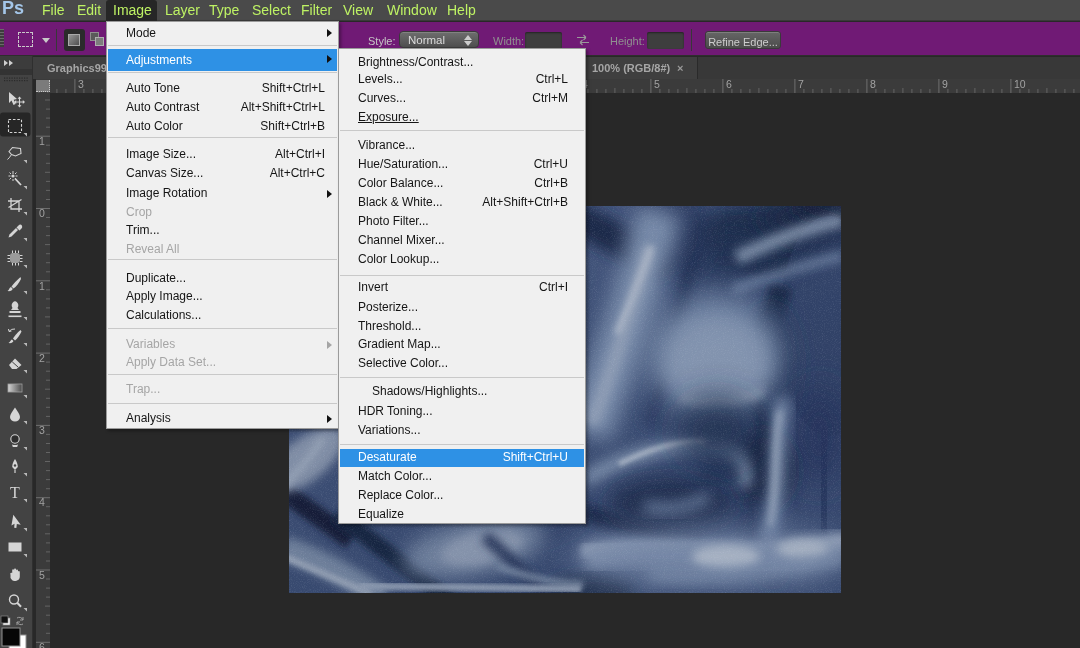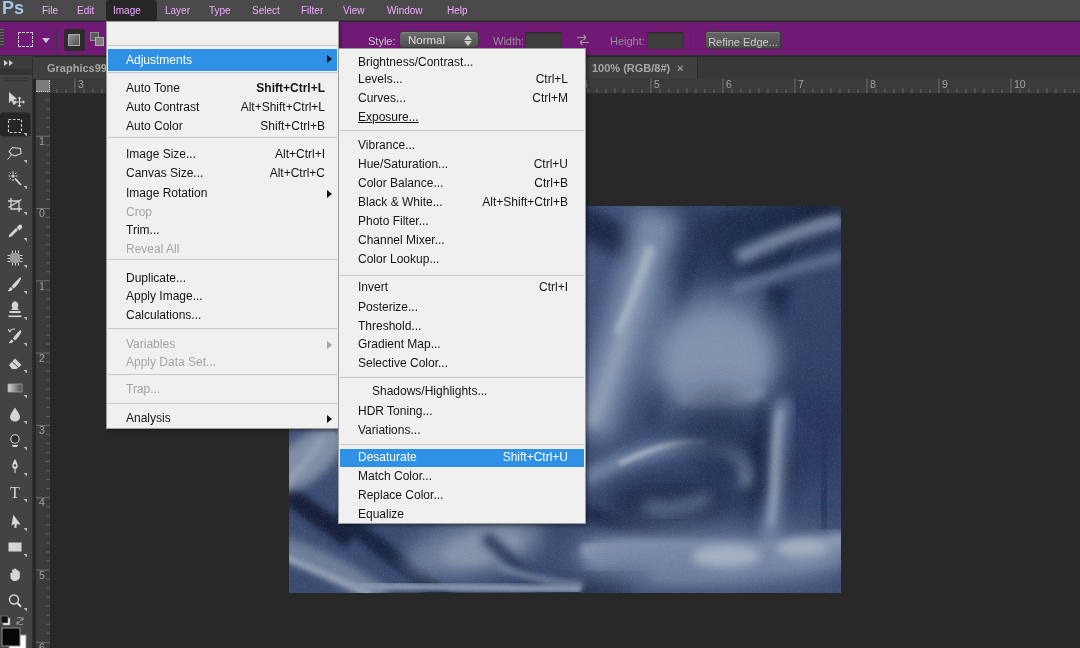--- a/index.html
+++ b/index.html
@@ -3,21 +3,21 @@
 <meta charset="utf-8">
 <style>
 * { margin:0; padding:0; box-sizing:border-box; }
 html,body { width:1080px; height:648px; overflow:hidden; }
 body { font-family:"Liberation Sans", sans-serif; background:#282828; }
 #app { position:relative; width:1080px; height:648px; overflow:hidden; }
 .abs { position:absolute; }
 
 
 #menubar { position:absolute; left:0; top:0; width:1080px; height:21px; background:#4a4a4a; border-bottom:1px solid #393939; }
-.mbi { position:absolute; top:0; height:21px; line-height:21px; font-size:10px; color:#f0abfc; }
+.mbi { position:absolute; top:0; height:21px; line-height:21px; font-size:14px; color:#bef264; }
 #mb-image { position:absolute; left:106px; top:0; width:51px; height:21px; background:#262626; border-radius:3px 3px 0 0; }
 #pslogo { position:absolute; left:2px; top:-2px; font-size:18px; font-weight:bold; color:#a4c6e8; letter-spacing:0px; }
 
 #optbar { position:absolute; left:0; top:22px; width:1080px; height:34px; background:#701a75; border-bottom:1px solid #2e2e2e; }
 
 #tabbar { position:absolute; left:33px; top:57px; width:1047px; height:22px; background:#383838; }
 
 #rulerH { position:absolute; left:36px; top:79px; width:1044px; height:14px; background:#3b3b3b; }
 #rulerV { position:absolute; left:36px; top:93px; width:14px; height:555px; background:#3b3b3b; }
 #rcorner { position:absolute; left:36px; top:80px; width:14px; height:12px; background:#7b7b7b; border-right:1px dotted #c9c9c9; border-bottom:1px dotted #c9c9c9; }
@@ -546,29 +546,33 @@
 <span style="position:absolute; left:610px; top:13px; font-size:11px; color:#909090;">Height:</span>
 <div style="position:absolute; left:647px; top:10px; width:37px; height:17px; background:#3e3e3e; border-radius:2px; box-shadow:inset 0 1px 2px rgba(0,0,0,0.45);"></div>
 <div style="position:absolute; left:691px; top:7px; width:1px; height:22px; background:#383838;"></div>
 <div style="position:absolute; left:705px; top:9px; width:76px; height:18px; background:linear-gradient(180deg,#666666,#4b4b4b); border:1px solid #3a3a3a; border-radius:3px; box-shadow:inset 0 1px 0 #7e7e7e; text-align:center;">
   <span style="font-size:11px; color:#cccccc; line-height:16px;">Refine Edge...</span>
 </div>
 
 </div>
 
   <div id="menu1" class="menu" style="left:106px; top:21px; width:233px; height:408px;">
+    <div class="mi" style="top:1.5px;">
+        <span class="lb" style="left:18px;">Mode</span>
+        <span class="arr" style="right:5px;"></span>
+      </div>
     <div class="sep" style="top:23px;"></div>
     <div class="mi hil" style="top:27px; height:22px; line-height:22px;">
         <span class="lb" style="left:18px;">Adjustments</span>
         <span class="arr" style="right:5px;"></span>
       </div>
     <div class="sep" style="top:50px;"></div>
     <div class="mi" style="top:56.5px;">
         <span class="lb" style="left:18px;">Auto Tone</span>
-        <span class="sc" style="right:12px;font-weight:bold;">Shift+Ctrl+L</span>
+        <span class="sc" style="right:12px;">Shift+Ctrl+L</span>
       </div>
     <div class="mi" style="top:76px;">
         <span class="lb" style="left:18px;">Auto Contrast</span>
         <span class="sc" style="right:12px;">Alt+Shift+Ctrl+L</span>
       </div>
     <div class="mi" style="top:95px;">
         <span class="lb" style="left:18px;">Auto Color</span>
         <span class="sc" style="right:12px;">Shift+Ctrl+B</span>
       </div>
     <div class="sep" style="top:114.5px;"></div>

